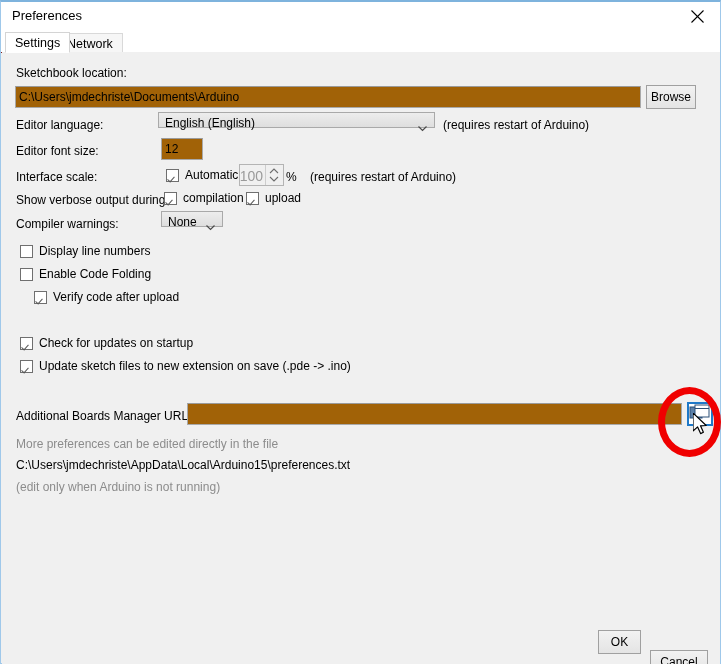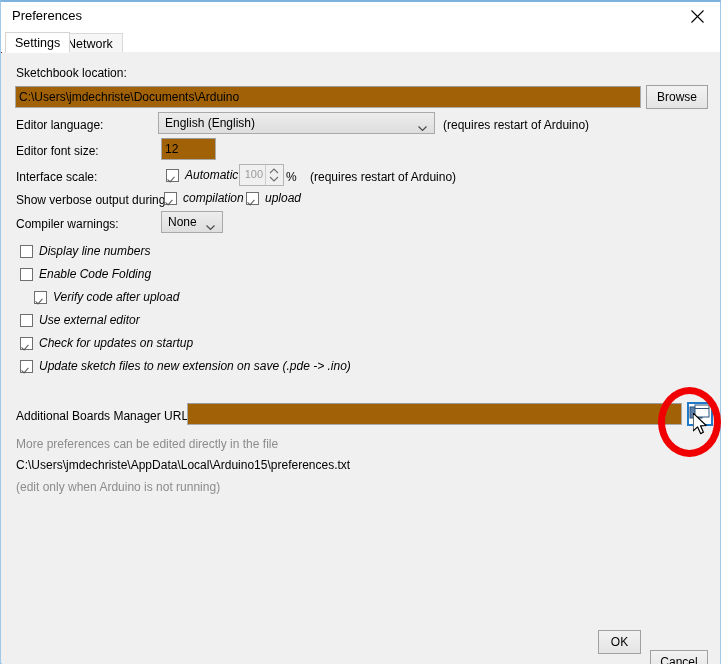--- a/index.html
+++ b/index.html
@@ -132,21 +132,21 @@
     color: #000000;
     text-align: center;
     cursor: default;
     padding: 0;
   }
 
   
   .combo {
     position: absolute;
     box-sizing: border-box;
-    height: 22px;
+    height: 16px;
     background: #e4e4e4;
     background: linear-gradient(180deg, #ededed 0%, #dedede 100%);
     border: 1px solid #a9a9a9;
     font-size: 12px;
     color: #000000;
     cursor: default;
   }
   .combo .combo-text {
     position: absolute;
     left: 6px; top: 3px;
@@ -161,21 +161,21 @@
   .spinner {
     position: absolute;
     box-sizing: border-box;
     height: 22px;
     background: #f0f0f0;
     border: 1px solid #b4b4b4;
   }
   .spinner .sp-val {
     position: absolute;
     right: 20px; top: 3px;
-    font-size: 11px;
+    font-size: 14px;
     color: #9a9a9a;
   }
   .spinner .sp-arrows {
     position: absolute;
     right: 1px; top: 0;
     width: 16px; height: 20px;
     border-left: 1px solid #cdcdcd;
   }
 
   
@@ -201,21 +201,20 @@
     width: 3px; height: 6px;
     border: solid #585858;
     border-width: 0 1.4px 1.4px 0;
     transform: rotate(42deg);
   }
   .cblabel {
     margin-left: 6px;
     font-size: 12px;
     color: #000000;
     white-space: nowrap;
-    font-style: italic;
   }
 
   
   .icon-btn {
     position: absolute;
     box-sizing: border-box;
     background: #ffffff;
     border: 2px solid #1f79c8;
   }
 
@@ -257,35 +256,35 @@
     </div>
     <div class="tab inactive">
       <span>Network</span>
     </div>
   </div>
 
   <div class="content">
 
     <div class="lbl" style="left:14px; top:14px;">Sketchbook location:</div>
     <input class="textfield" style="left: 13px; top: 34px; width: 626px;" value="C:\Users\jmdechriste\Documents\Arduino">
-    <button class="btn" style="left:644px; top:33px; width:62px; height:24px;">Browse</button>
+    <button class="btn" style="left:644px; top:33px; width:50px; height:24px;">Browse</button>
 
     <div class="lbl" style="left:14px; top:66px;">Editor language:</div>
     <div class="combo" style="left:156px; top:60px; width:277px;">
       <span class="combo-text">English (English)</span>
       <span class="chev">
         <svg width="9" height="6" viewBox="0 0 9 6">
           <polyline points="0.5,0.5 4.5,4.5 8.5,0.5" fill="none" stroke="#4a4a4a" stroke-width="1.2"></polyline>
         </svg>
       </span>
     </div>
     <div class="lbl" style="left:441px; top:66px;">(requires restart of Arduino)</div>
 
     <div class="lbl" style="left:14px; top:92px;">Editor font size:</div>
-    <input class="textfield" style="left: 159px; top: 86px; width: 55px;" value="12">
+    <input class="textfield" style="left: 159px; top: 86px; width: 42px;" value="12">
 
     <div class="lbl" style="left:14px; top:118px;">Interface scale:</div>
     <div class="cbrow" style="left:164px; top:114px;">
       <span class="cbox checked"></span>
       <span class="cblabel">Automatic</span>
     </div>
     <div class="spinner" style="left:237px; top:112px; width:45px;">
       <span class="sp-val">100</span>
       <span class="sp-arrows">
         <svg width="16" height="20" viewBox="0 0 16 20">
@@ -322,24 +321,20 @@
       <span class="cblabel">Display line numbers</span>
     </div>
     <div class="cbrow" style="left:18px; top:213px;">
       <span class="cbox"></span>
       <span class="cblabel">Enable Code Folding</span>
     </div>
     <div class="cbrow" style="left:18px; top:236px;padding-left:14px;">
       <span class="cbox checked"></span>
       <span class="cblabel">Verify code after upload</span>
     </div>
-    <div class="cbrow" style="left:18px; top:259px;">
-      <span class="cbox"></span>
-      <span class="cblabel">Use external editor</span>
-    </div>
     <div class="cbrow" style="left:18px; top:282px;">
       <span class="cbox checked"></span>
       <span class="cblabel">Check for updates on startup</span>
     </div>
     <div class="cbrow" style="left:18px; top:305px;">
       <span class="cbox checked"></span>
       <span class="cblabel">Update sketch files to new extension on save (.pde -&gt; .ino)</span>
     </div>
 
     <div class="lbl" style="left:14px; top:357px;">Additional Boards Manager URLs:</div>

